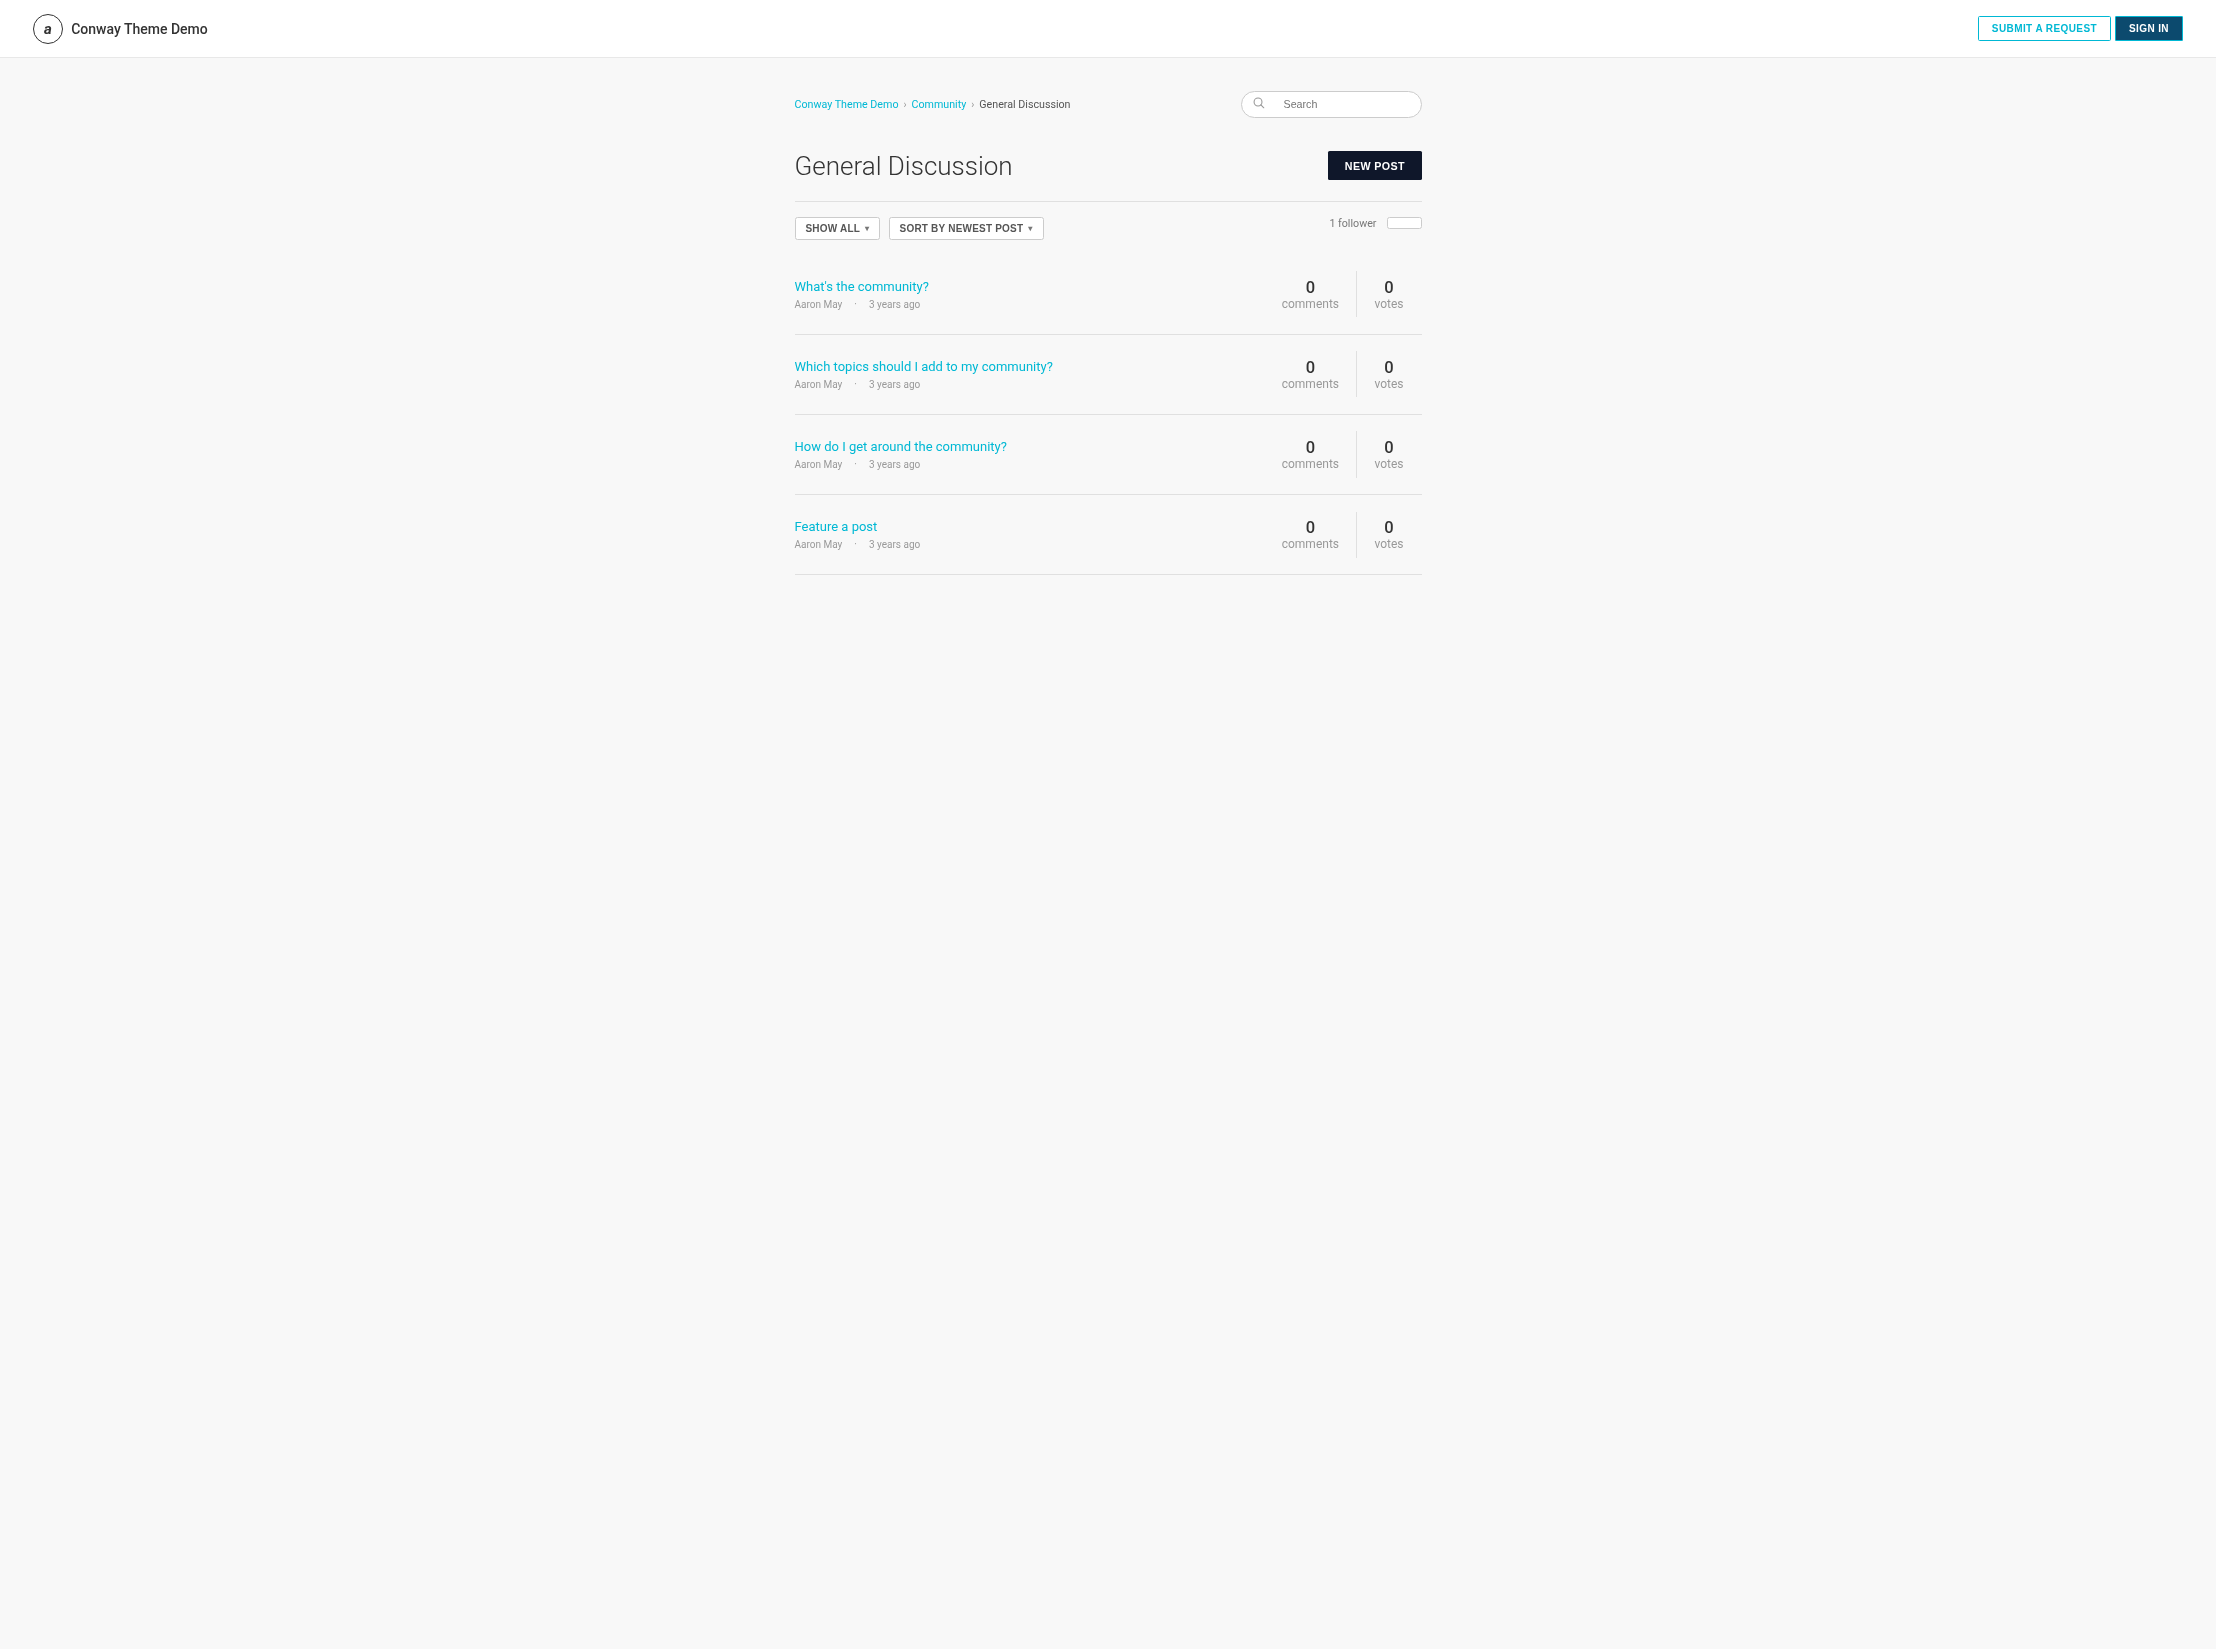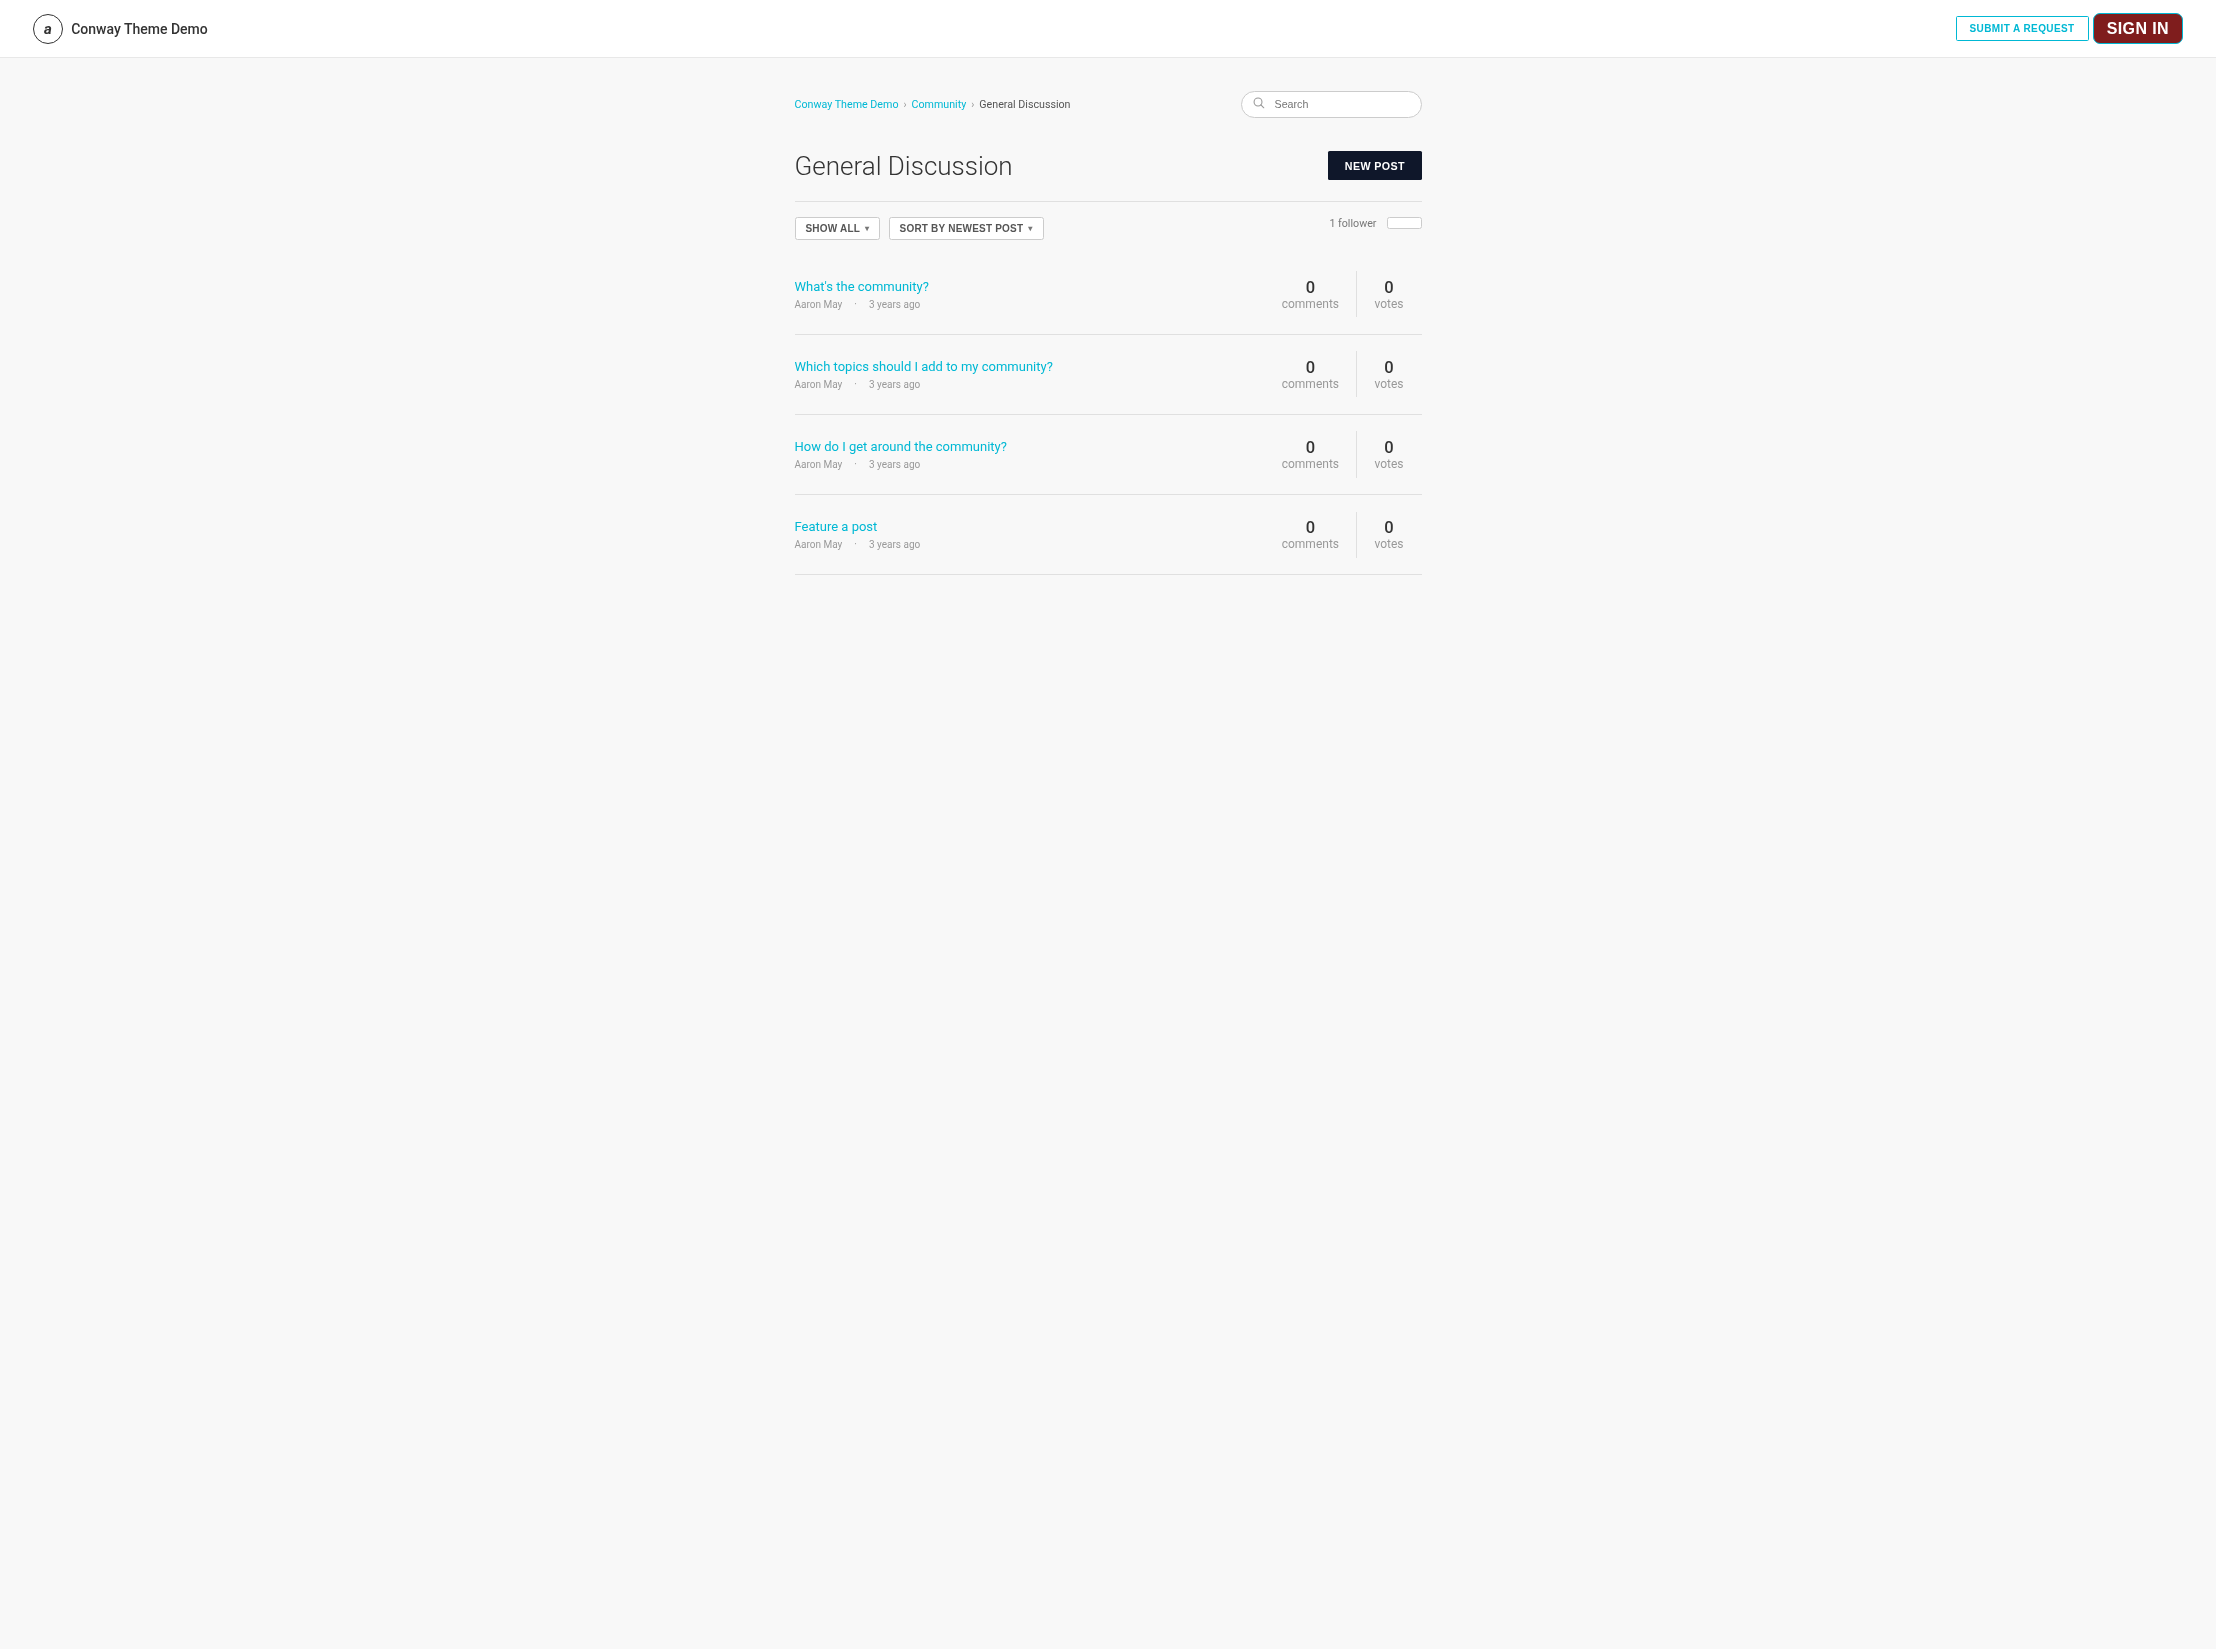--- a/index.html
+++ b/index.html
@@ -58,29 +58,29 @@
       padding: 5.8px 13px;
       font-size: 10px;
       font-weight: 700;
       letter-spacing: 0.4px;
       cursor: pointer;
       text-transform: uppercase;
       border-radius: 1.6px;
     }
     .btn-solid {
       border: 1.6px solid #00b8d4;
-      background: #7f1d1d;
+      background: #0c4a6e;
       color: #fff;
       padding: 5.8px 13px;
-      font-size: 16px;
+      font-size: 10px;
       font-weight: 700;
       letter-spacing: 0.4px;
       cursor: pointer;
       text-transform: uppercase;
-      border-radius: 7px;
+      border-radius: 1px;
     }
 
     
     .main-content {
       max-width: 660px;
       margin: 0 auto;
       padding: 33px 16.5px;
     }
 
     
@@ -109,21 +109,21 @@
       color: #555;
     }
     .search-box {
       display: flex;
       align-items: center;
       border: 0.8px solid #ccc;
       border-radius: 16.5px;
       padding: 5px 11.5px;
       background: #fff;
       width: 181px;
-      gap: 10px;
+      gap: 19px;
     }
     .search-icon-svg {
       color: #999;
       flex-shrink: 0;
     }
     .search-input {
       border: none;
       outline: none;
       font-size: 10.7px;
       color: #999;

